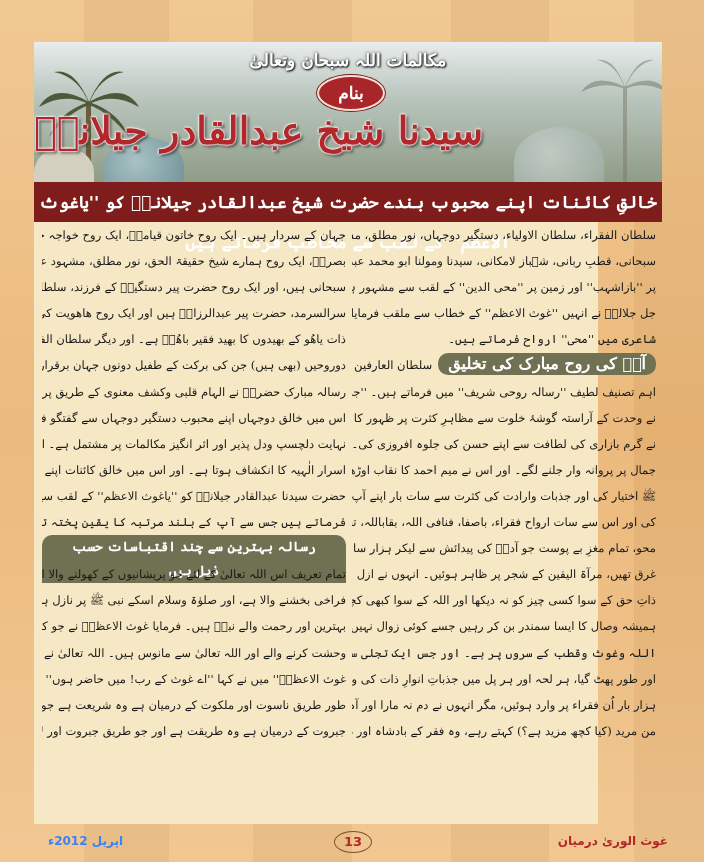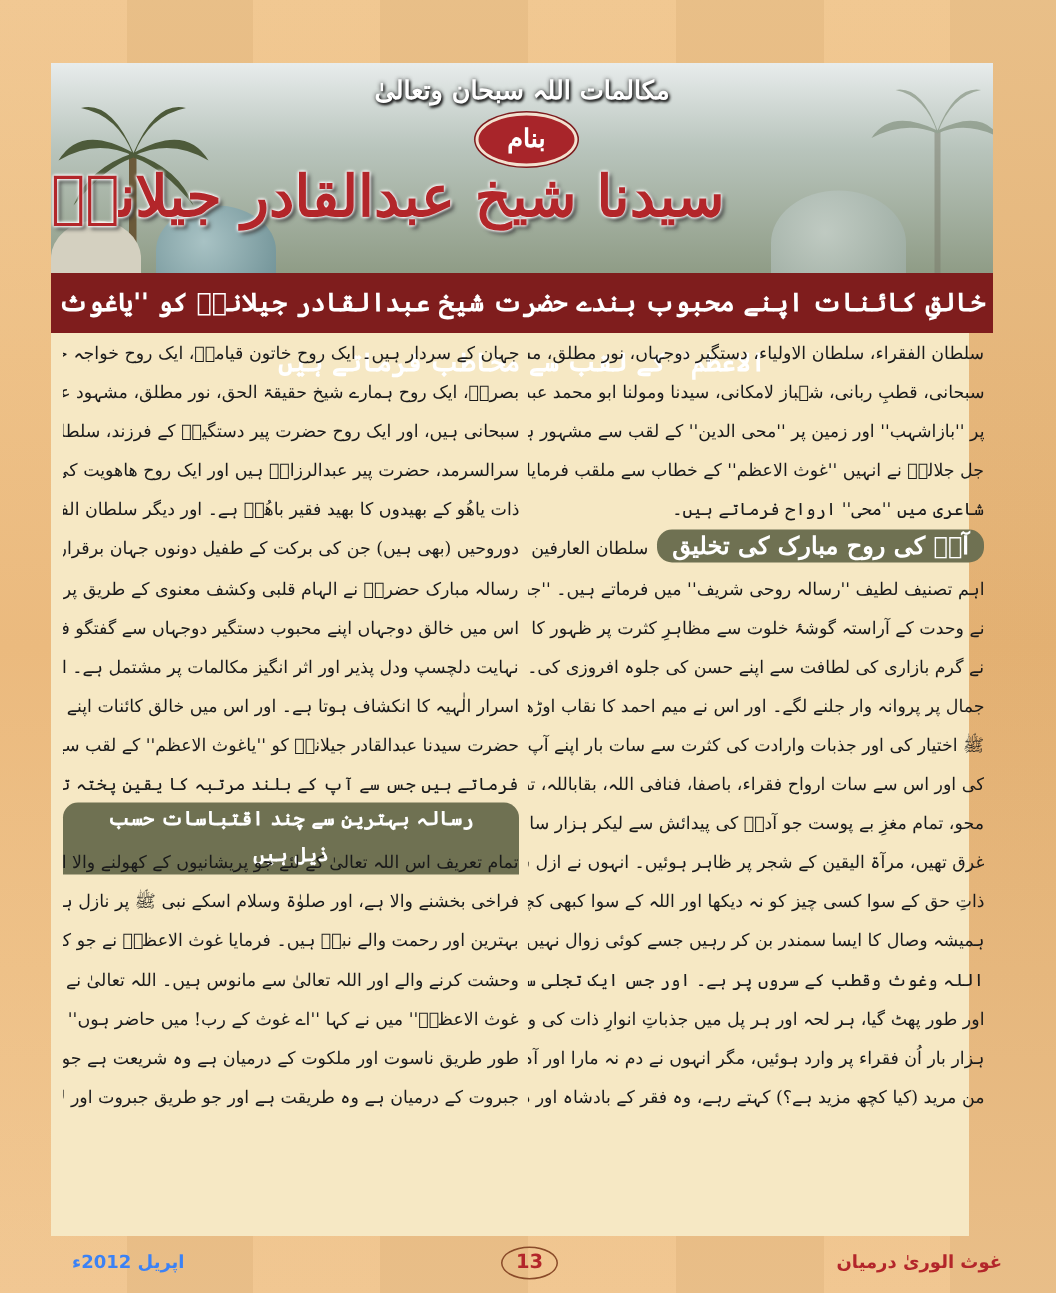--- a/index.html
+++ b/index.html
@@ -4,21 +4,21 @@
 <style>
   html, body { margin:0; padding:0; }
   body {
     width:704px; height:862px; overflow:hidden; position:relative;
     background:
       linear-gradient(90deg, rgba(255,255,255,0.06) 0 12%, rgba(0,0,0,0.03) 12% 24%, rgba(255,255,255,0.05) 24% 36%, rgba(0,0,0,0.03) 36% 50%, rgba(255,255,255,0.05) 50% 64%, rgba(0,0,0,0.03) 64% 78%, rgba(255,255,255,0.05) 78% 90%, rgba(0,0,0,0.03) 90% 100%),
       linear-gradient(180deg, #f0c58c 0%, #eab676 50%, #f0c48c 100%);
     font-family: "DejaVu Sans", sans-serif;
   }
   .page {
-    position:absolute; left:34px; top:42px; width:612px; height:782px;
+    position:absolute; left:34px; top:42px; width:564px; height:782px;
     background:#f6e8c4;
   }
   .banner {
     position:absolute; left:0; top:0; width:628px; height:140px;
     background: linear-gradient(180deg, #e8ecec 0%, #b9c5bd 40%, #8f9c86 100%);
     overflow:hidden;
   }
   .palm { position:absolute; }
   .dome { position:absolute; border-radius:50% 50% 0 0; }
   .banner-sub {

